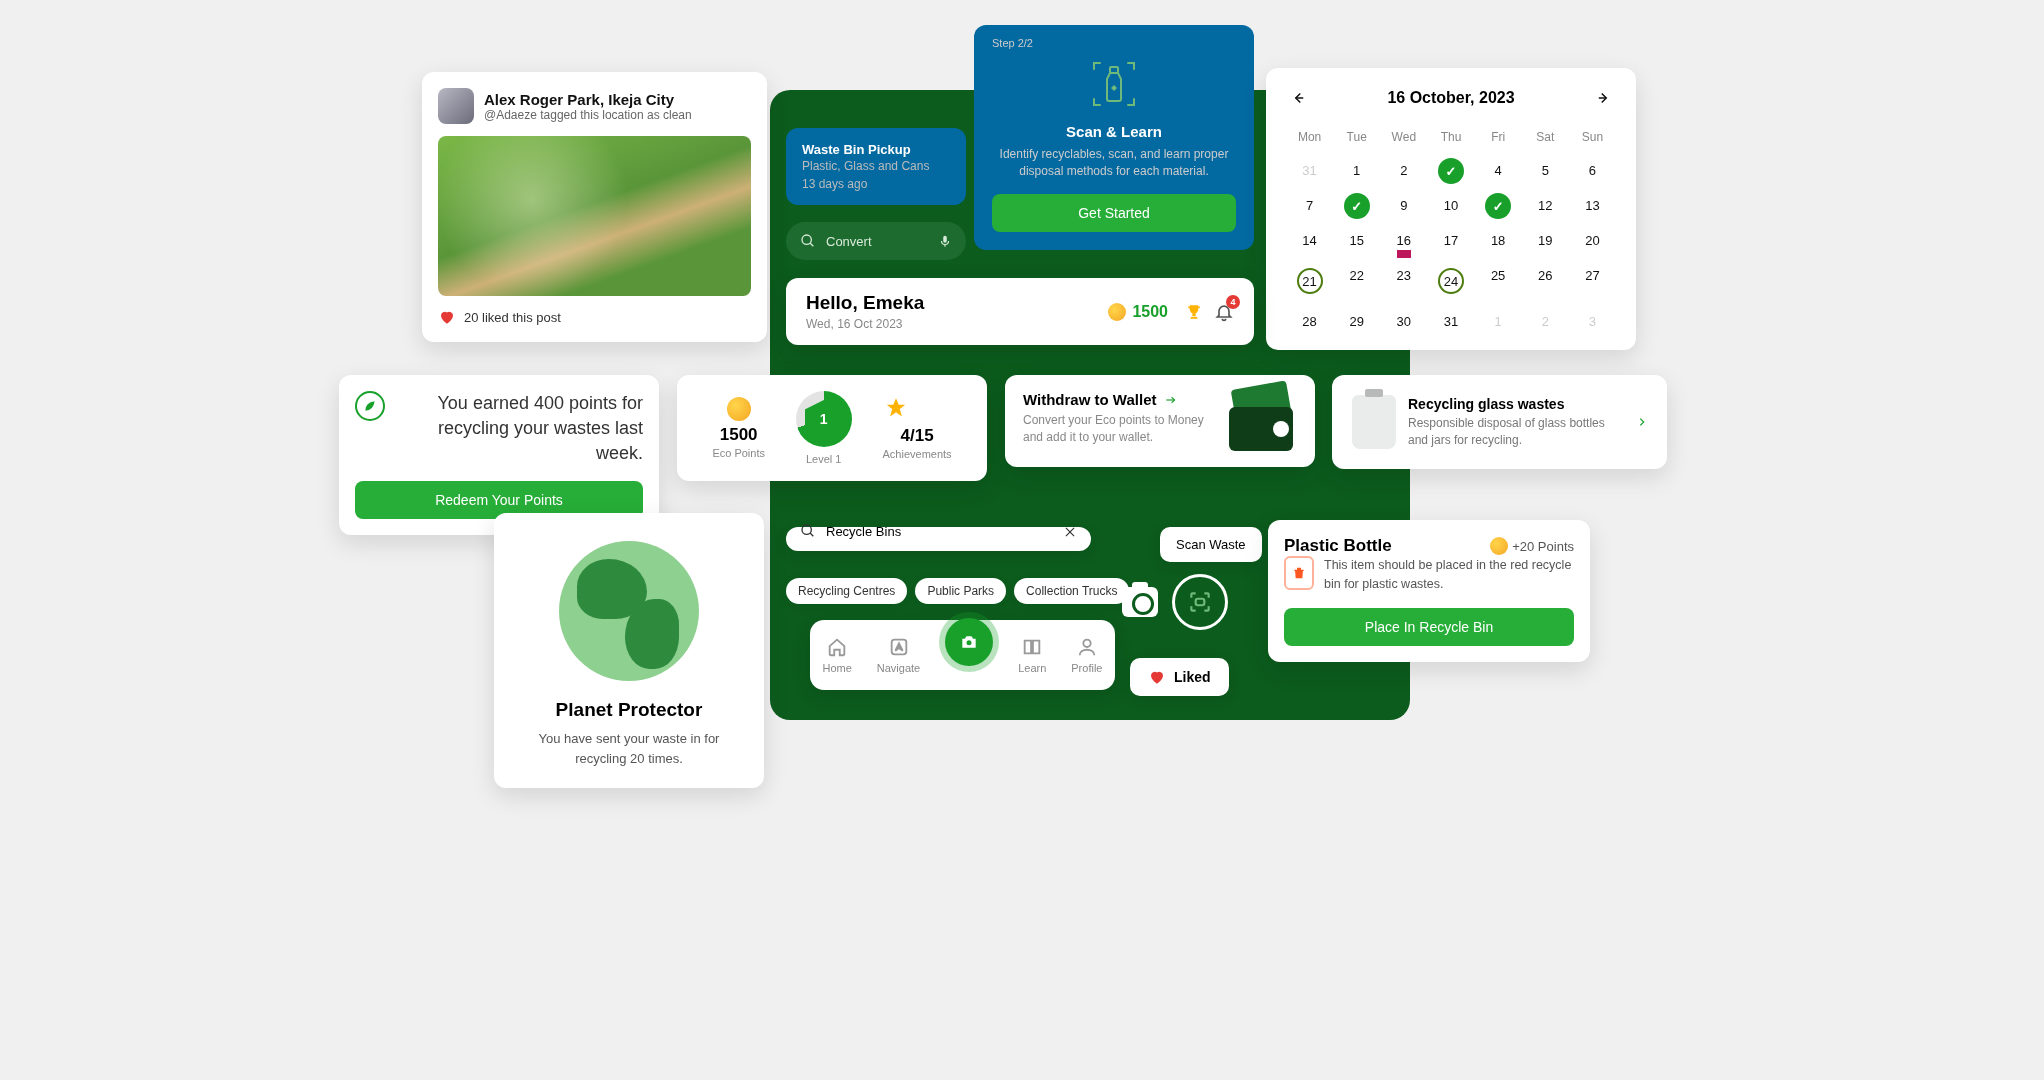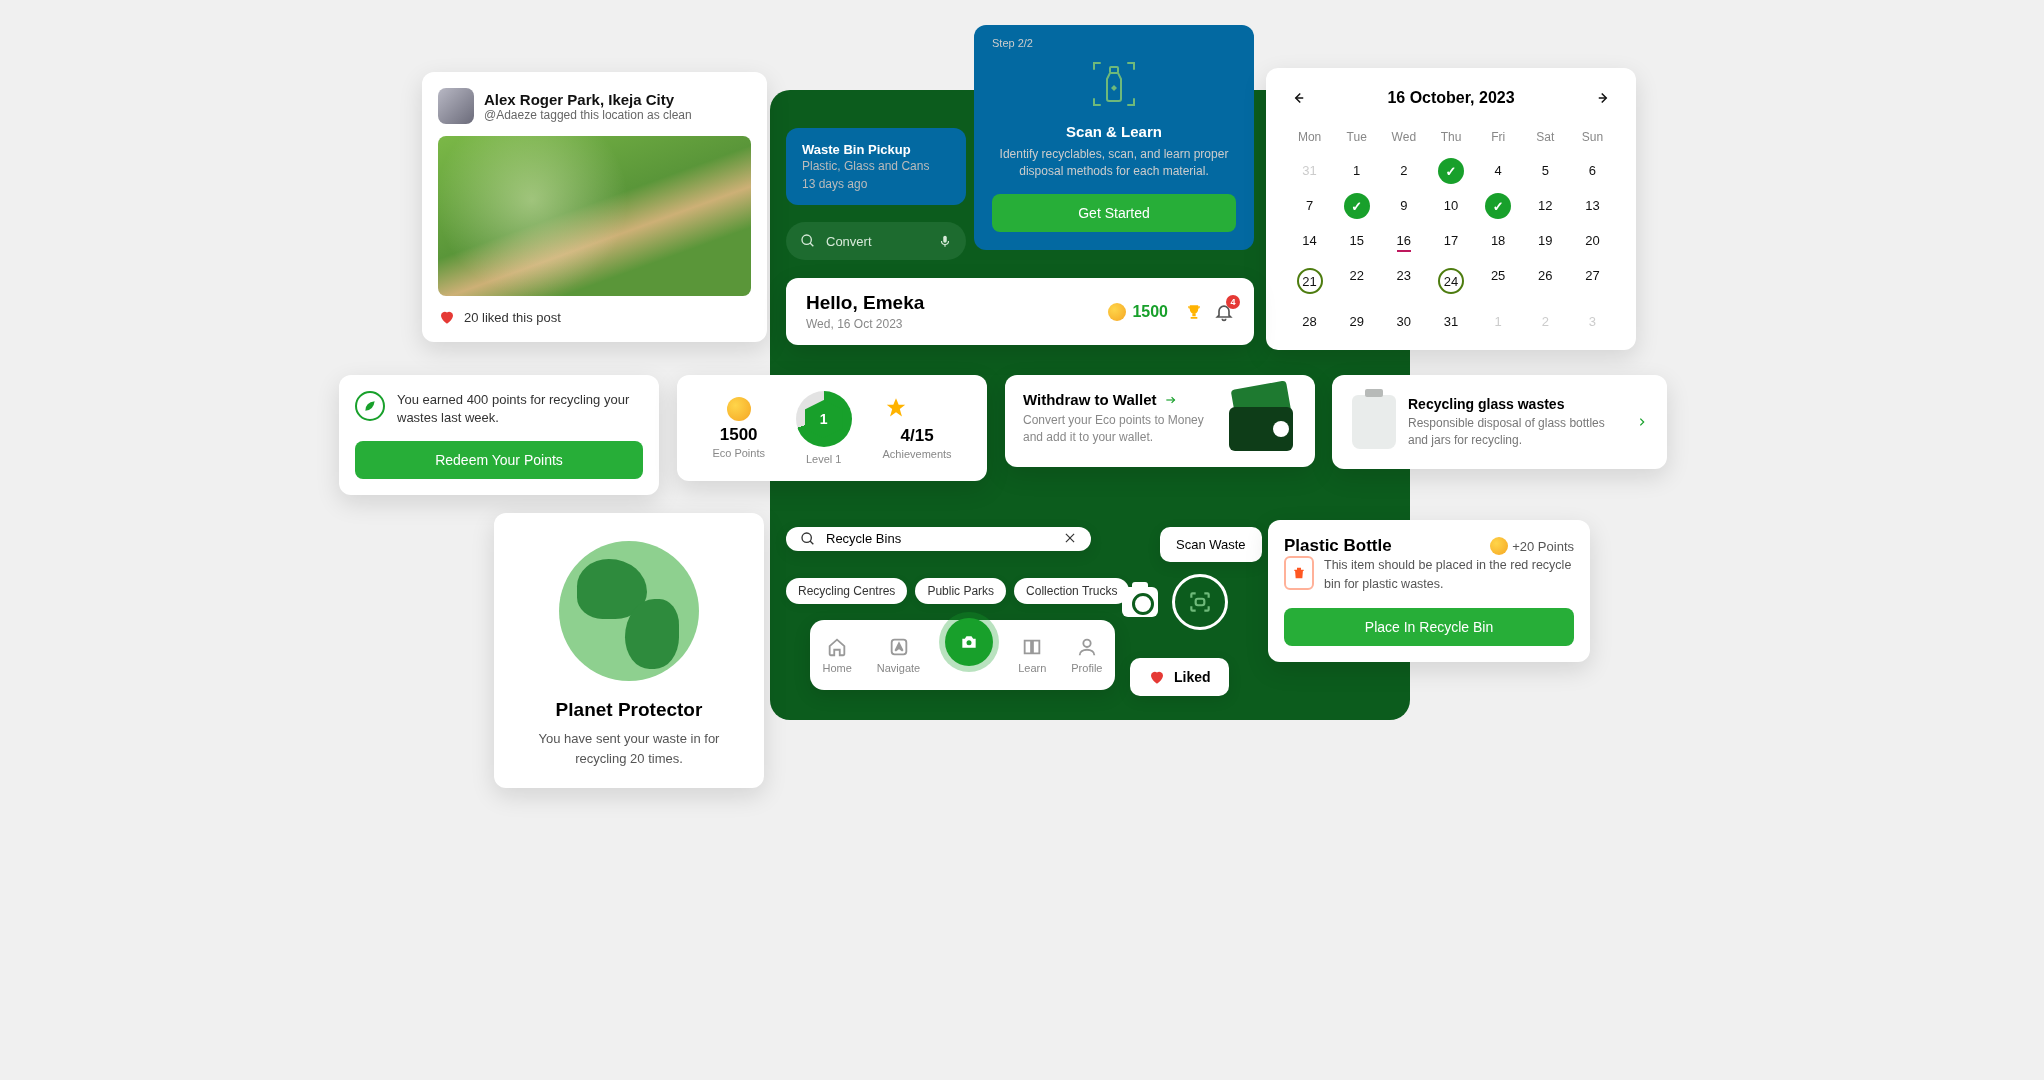--- a/index.html
+++ b/index.html
@@ -46,37 +46,37 @@
   .cal-title { font-weight: 700; font-size: 16px; }
   .cal-arrow { width: 24px; height: 24px; display: flex; align-items: center; justify-content: center; cursor: pointer; }
   .cal-grid { display: grid; grid-template-columns: repeat(7,1fr); gap: 6px 0; text-align: center; }
   .cal-grid .wd { font-size: 12px; color: #888; padding: 6px 0; }
   .cal-grid .d { font-size: 13px; color: #111; padding: 7px 0; position: relative; }
   .cal-grid .d.other { color: #ccc; }
   .cal-grid .d.check::before { content:""; position:absolute; left:50%; top:50%; width:26px; height:26px; background:#18a02b; border-radius:50%; transform:translate(-50%,-50%); z-index:0; }
   .cal-grid .d.check::after { content:"✓"; position:absolute; left:50%; top:50%; transform:translate(-50%,-50%); color:#fff; font-size:13px; font-weight:700; z-index:1; }
   .cal-grid .d.check span { visibility: hidden; }
   .cal-grid .d.ring span { display:inline-block; width:26px; height:26px; line-height:24px; border:2px solid #4d7c0f; border-radius:50%; }
-  .cal-grid .d.today span { border-bottom: 2px solid #be185d; padding-bottom:2px; }
+  .cal-grid .d.today span { border-bottom: 8px solid #be185d; padding-bottom:2px; }
   
   
   .greet { left: 554px; top: 278px; width: 468px; padding: 14px 20px; display: flex; align-items: center; }
   .greet-left { flex: 1; }
   .greet-name { font-weight: 800; font-size: 19px; }
   .greet-date { font-size: 12px; color: #888; margin-top: 3px; }
   .greet-pts { font-weight: 700; color: #18a02b; font-size: 16px; margin: 0 6px; }
   .trophy { color: #ffb300; font-size: 18px; margin: 0 10px; }
   .bell-wrap { position: relative; }
   .bell-badge { position: absolute; top:-6px; right:-6px; background:#e53935; color:#fff; font-size:9px; font-weight:700; border-radius:50%; width:14px; height:14px; display:flex; align-items:center; justify-content:center; }
   
   
   .earned { left: 107px; top: 375px; width: 320px; padding: 16px; }
   .earned-row { display: flex; gap: 12px; align-items: flex-start; margin-bottom: 14px; }
   .earned-icon { width: 30px; height: 30px; border:2px solid #18a02b; border-radius:50%; display:flex; align-items:center; justify-content:center; color:#18a02b; flex-shrink:0; }
-  .earned-text { font-size: 13px; color: #333; line-height: 1.4; }
+  .earned-text { font-size: 18px; color: #333; line-height: 1.4; text-align: right; }
   
   
   .stats { left: 445px; top: 375px; width: 310px; padding: 16px 20px; display:flex; align-items:center; justify-content:space-around; }
   .stat { text-align:center; }
   .stat-big { font-weight: 800; font-size: 17px; margin-top: 4px; }
   .stat-sub { font-size: 11px; color: #888; margin-top: 2px; }
   .level-ring { width:56px; height:56px; border-radius:50%; background: conic-gradient(#18a02b 0 70%, #e3e3e3 70% 100%); display:flex; align-items:center; justify-content:center; margin:0 auto; }
   .level-hex { width:38px; height:38px; background:#18a02b; display:flex; align-items:center; justify-content:center; color:#fff; font-weight:700; clip-path: polygon(50% 0,100% 25%,100% 75%,50% 100%,0 75%,0 25%); font-size:14px; }
   
   
@@ -100,21 +100,21 @@
   
   
   .planet { left: 262px; top: 513px; width: 270px; padding: 20px; text-align:center; }
   .globe { width:140px; height:140px; border-radius:50%; background:#8ed08f; margin:8px auto 18px; position:relative; overflow:hidden; }
   .globe::before { content:""; position:absolute; width:70px; height:60px; background:#2e8b3d; border-radius:50% 60% 50% 40%; top:18px; left:18px; }
   .globe::after { content:""; position:absolute; width:54px; height:70px; background:#2e8b3d; border-radius:60% 40% 50% 50%; bottom:12px; right:20px; }
   .planet-title { font-weight:800; font-size:19px; margin-bottom:8px; }
   .planet-desc { font-size:13px; color:#555; line-height:1.5; padding:0 10px; }
   
   
-  .searchwhite { position:absolute; left:554px; top:527px; width:305px; height:24px; background:#fff; border-radius:20px; display:flex; align-items:flex-start; padding:4px 14px; gap:10px; box-shadow: 0 4px 14px rgba(0,0,0,0.1); }
+  .searchwhite { position:absolute; left:554px; top:527px; width:305px; height:24px; background:#fff; border-radius:20px; display:flex; align-items:flex-end; padding:12px 14px; gap:10px; box-shadow: 0 4px 14px rgba(0,0,0,0.1); }
   .searchwhite input { border:none; outline:none; flex:1; font-size:13px; background:transparent; }
   
   
   .chips { position:absolute; left:554px; top:578px; display:flex; gap:8px; }
   .chip { background:#fff; border-radius:14px; padding:6px 12px; font-size:12px; color:#333; box-shadow: 0 2px 8px rgba(0,0,0,0.08); cursor:pointer; }
   
   
   .bnav { position:absolute; left:578px; top:620px; width:305px; height:70px; background:#fff; border-radius:14px; display:flex; justify-content:space-around; align-items:center; box-shadow: 0 6px 18px rgba(0,0,0,0.12); }
   .bnav-item { text-align:center; color:#888; font-size:11px; cursor:pointer; }
   .bnav-item svg { display:block; margin:0 auto 4px; }

